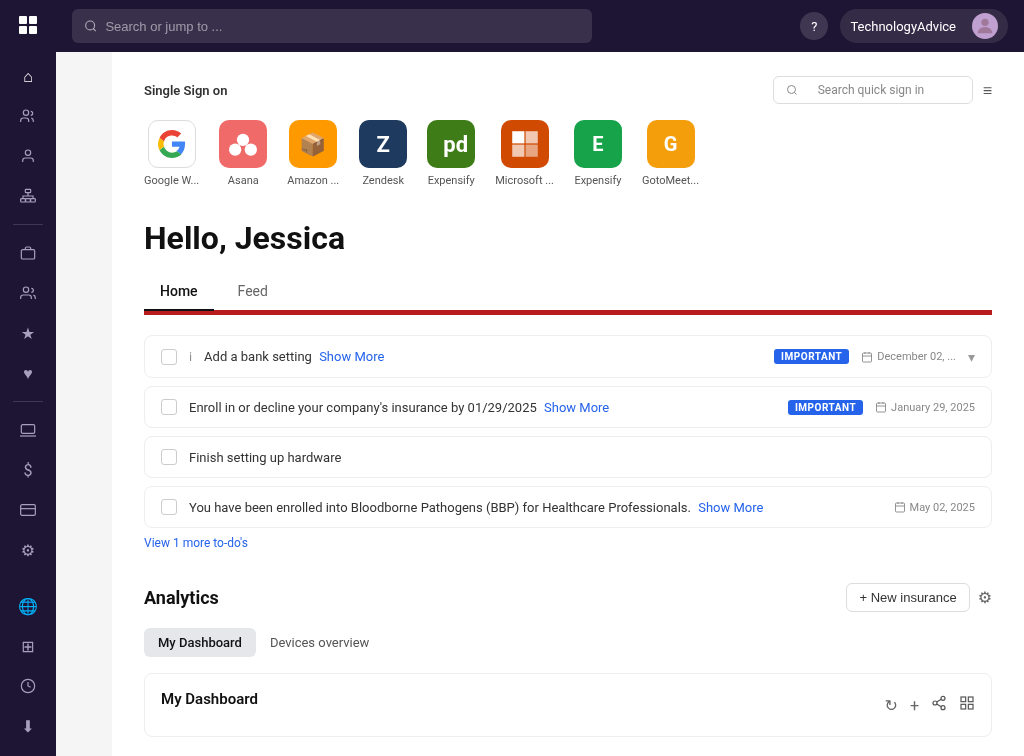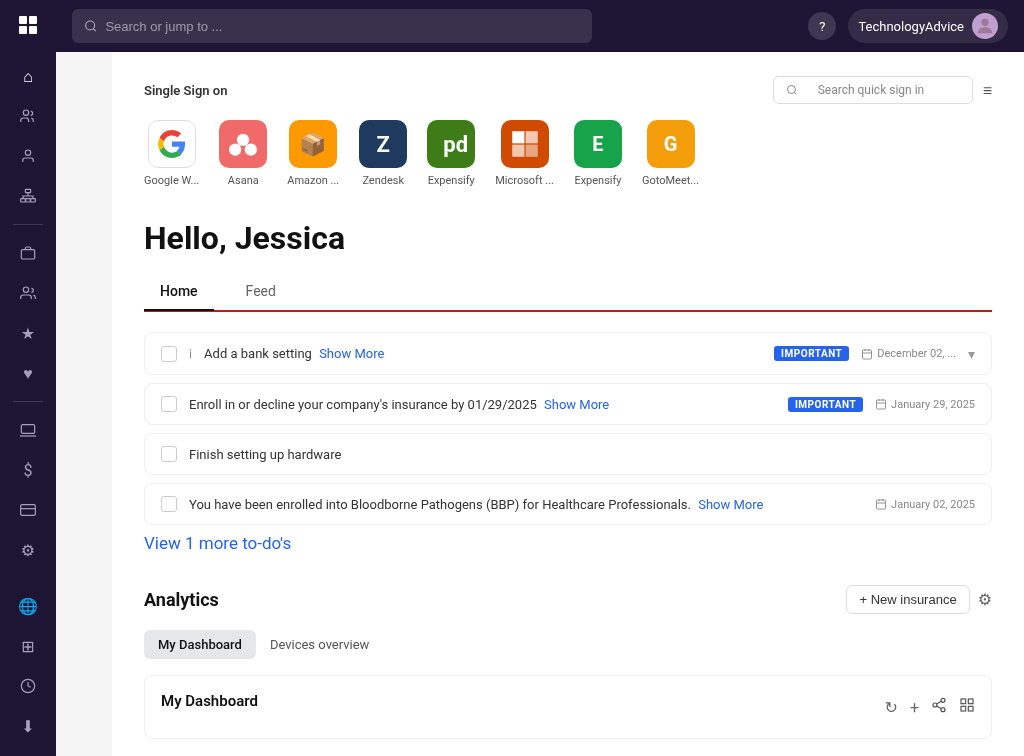--- a/index.html
+++ b/index.html
@@ -84,21 +84,21 @@
       display: flex;
       align-items: center;
       justify-content: center;
       color: #fff;
       font-size: 13px;
       cursor: pointer;
     }
     .account-btn {
       display: flex;
       align-items: center;
-      gap: 8px;
+      gap: 16px;
       background: rgba(255,255,255,0.1);
       border-radius: 20px;
       padding: 4px 10px 4px 10px;
       cursor: pointer;
     }
     .account-btn span { color: #fff; font-size: 13px; }
     .avatar {
       width: 26px;
       height: 26px;
       border-radius: 50%;
@@ -170,21 +170,21 @@
       justify-content: center;
       font-size: 22px;
     }
     .app-label { font-size: 11px; color: #555; text-align: center; max-width: 60px; }
 
     
     .hello-section { margin-top: 32px; }
     .hello-title { font-size: 32px; font-weight: 700; color: #111; margin-bottom: 16px; }
 
     
-    .tabs { display: flex; gap: 16px; border-bottom: 2px solid #b91c1c; margin-bottom: 20px; }
+    .tabs { display: flex; gap: 8px; border-bottom: 5px solid #b91c1c; margin-bottom: 20px; }
     .tab {
       padding: 10px 16px;
       font-size: 14px;
       color: #666;
       cursor: pointer;
       border-bottom: 2px solid transparent;
       margin-bottom: -1px;
     }
     .tab.active { color: #111; border-bottom-color: #111; font-weight: 500; }
 
@@ -223,21 +223,21 @@
       font-size: 11px;
       color: #888;
       display: flex;
       align-items: center;
       gap: 4px;
       flex-shrink: 0;
     }
     .chevron-down { font-size: 14px; color: #999; cursor: pointer; }
     .info-icon { font-size: 12px; color: #888; }
 
-    .view-more-link { color: #2563eb; font-size: 17px; cursor: pointer; margin-top: 8px; display: inline-block; }
+    .view-more-link { color: #2563eb; font-size: 12px; cursor: pointer; margin-top: 8px; display: inline-block; }
 
     
     .analytics-section { margin-top: 32px; }
     .analytics-header { display: flex; align-items: center; justify-content: space-between; margin-bottom: 16px; }
     .analytics-title { font-size: 18px; font-weight: 700; color: #111; }
     .analytics-actions { display: flex; align-items: center; gap: 8px; }
     .new-dashboard-btn {
       display: flex;
       align-items: center;
       gap: 4px;
@@ -530,21 +530,21 @@
           <div class="todo-checkbox"></div>
           <span class="todo-text">
             <span>You have been enrolled into Bloodborne Pathogens (BBP) for Healthcare Professionals.</span>
             <a class="todo-link">Show More</a>
           </span>
           <span class="todo-date">
             <svg width="12" height="12" fill="none" stroke="#888" stroke-width="1.8" viewBox="0 0 24 24">
                 <rect x="3" y="4" width="18" height="18" rx="2"></rect>
                 <path d="M16 2v4M8 2v4M3 10h18"></path>
               </svg>
-            <span>January 02, 2025</span>
+            <span>May 02, 2025</span>
           </span>
         </div>
       </div>
 
       <a class="view-more-link">View 1 more to-do's</a>
     </div>
 
     <div class="analytics-section">
       <div class="analytics-header">
         <h2 class="analytics-title">Analytics</h2>

